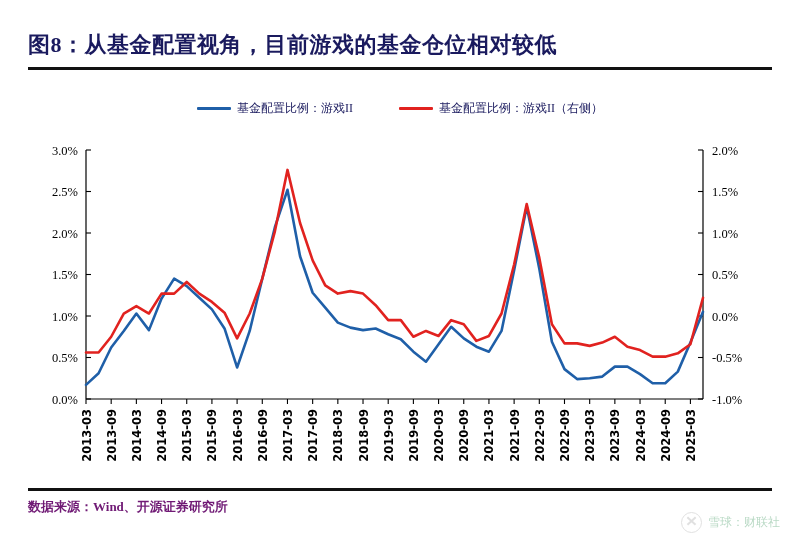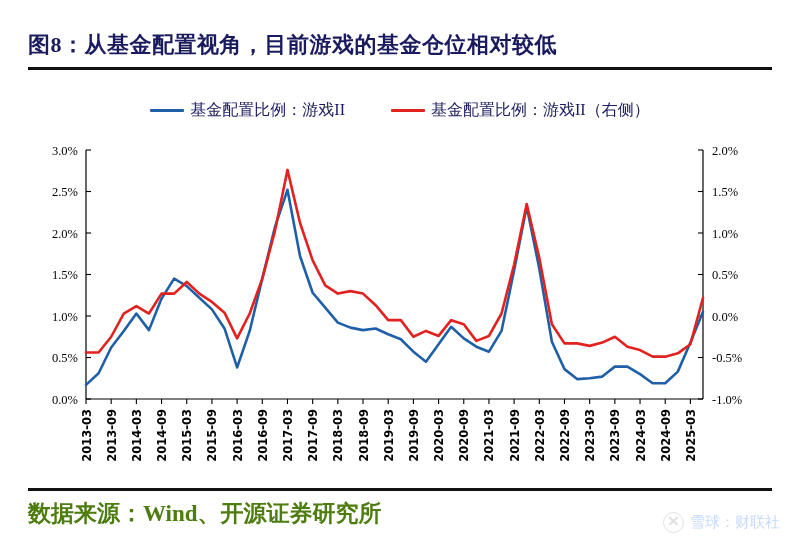--- a/index.html
+++ b/index.html
@@ -59,21 +59,21 @@
     gap: 6px;
   }
   .legend-swatch {
     display: block;
     width: 34px;
     height: 3px;
     border-radius: 1px;
   }
   .legend-label {
     font-family: "Liberation Serif", "DejaVu Serif", serif;
-    font-size: 16px;
+    font-size: 12px;
     color: #1a1a5e;
     white-space: nowrap;
   }
   
   .plot-wrap {
     position: absolute;
     left: 0;
     top: 128px;
     width: 800px;
     height: 350px;
@@ -114,23 +114,23 @@
     top: 488px;
     width: 744px;
     height: 2.5px;
     background: #111111;
   }
   .footer-text {
     position: absolute;
     left: 28px;
     top: 498px;
     font-family: "Liberation Serif", "DejaVu Serif", serif;
-    font-size: 23px;
+    font-size: 13px;
     font-weight: bold;
-    color: #4d7c0f;
+    color: #701a75;
     white-space: nowrap;
   }
   
   .watermark {
     position: absolute;
     right: 20px;
     top: 512px;
     display: flex;
     align-items: center;
     gap: 6px;
@@ -150,22 +150,22 @@
     left: 3.5px;
     top: 7.2px;
     width: 11px;
     height: 1.8px;
     background: #9a9a9a;
   }
   .wm-logo::before { transform: rotate(42deg); }
   .wm-logo::after  { transform: rotate(-42deg); }
   .wm-text {
     font-family: Liberation Sans, sans-serif;
-    font-size: 15px;
-    color: #3b82f6;
+    font-size: 12px;
+    color: #15803d;
     white-space: nowrap;
   }
 </style>
 </head>
 <body>
 
 <div class="figure">
 
   <div class="title-block">
     <div class="title-text">图8：从基金配置视角，目前游戏的基金仓位相对较低</div>

